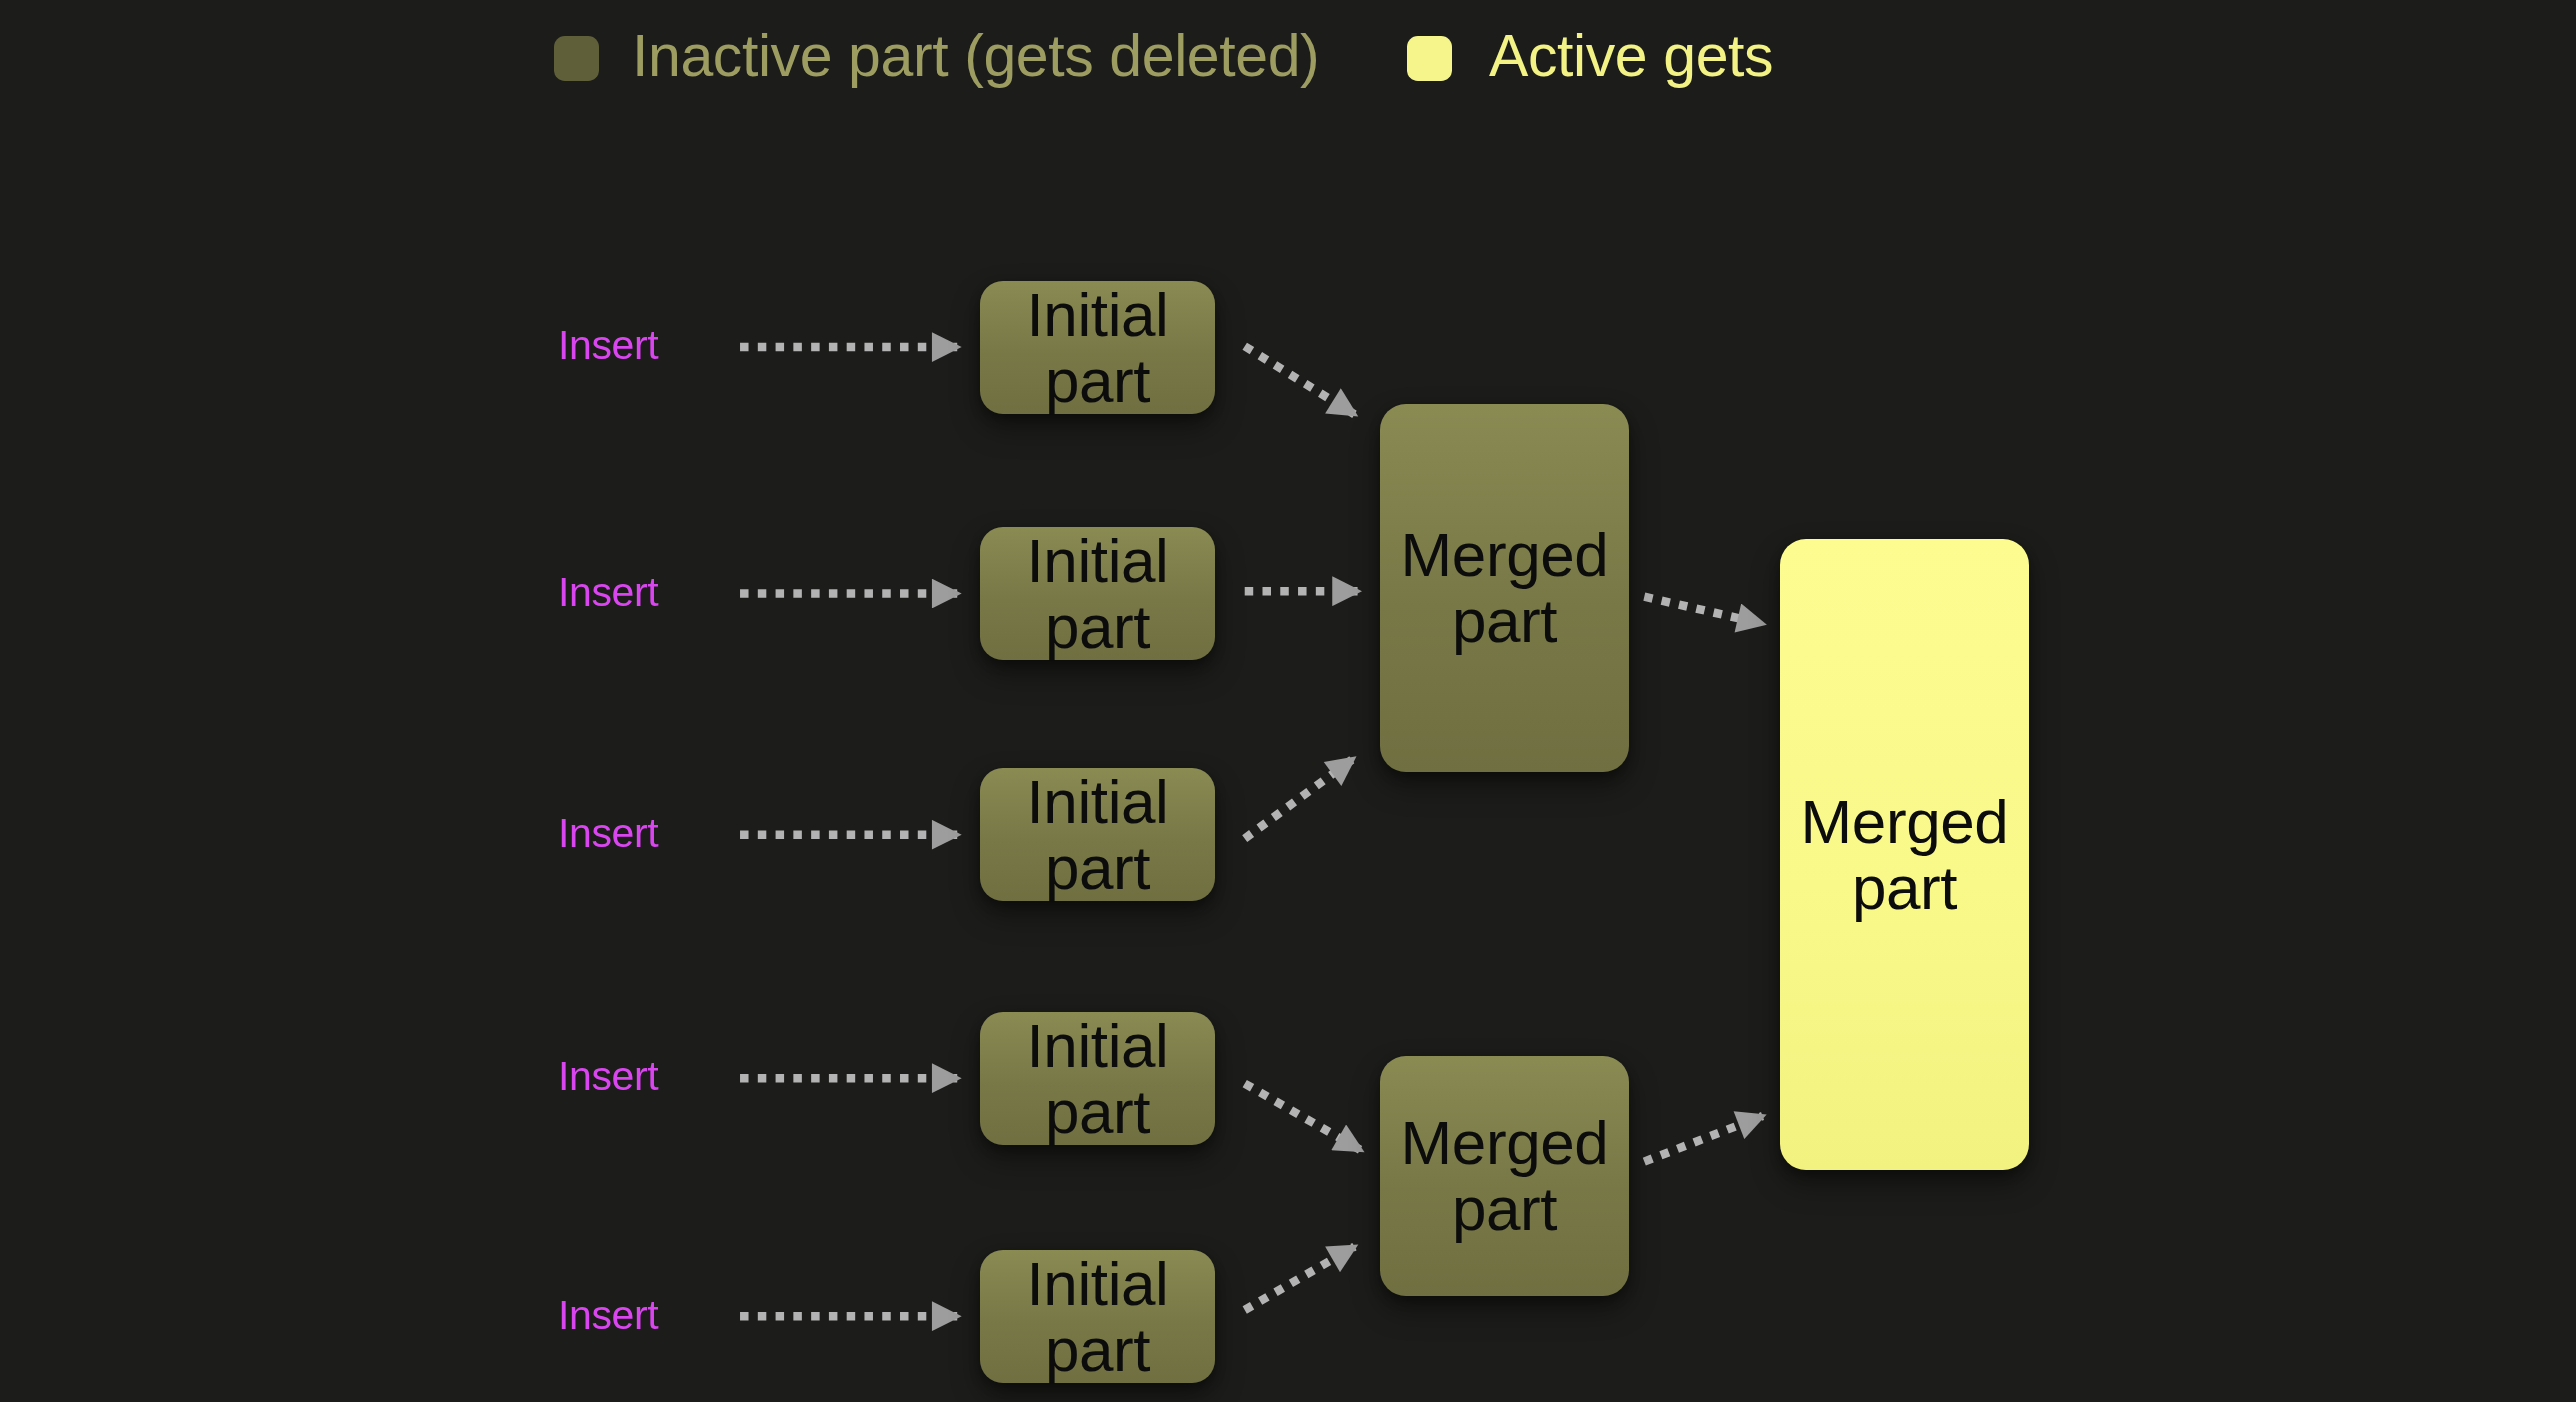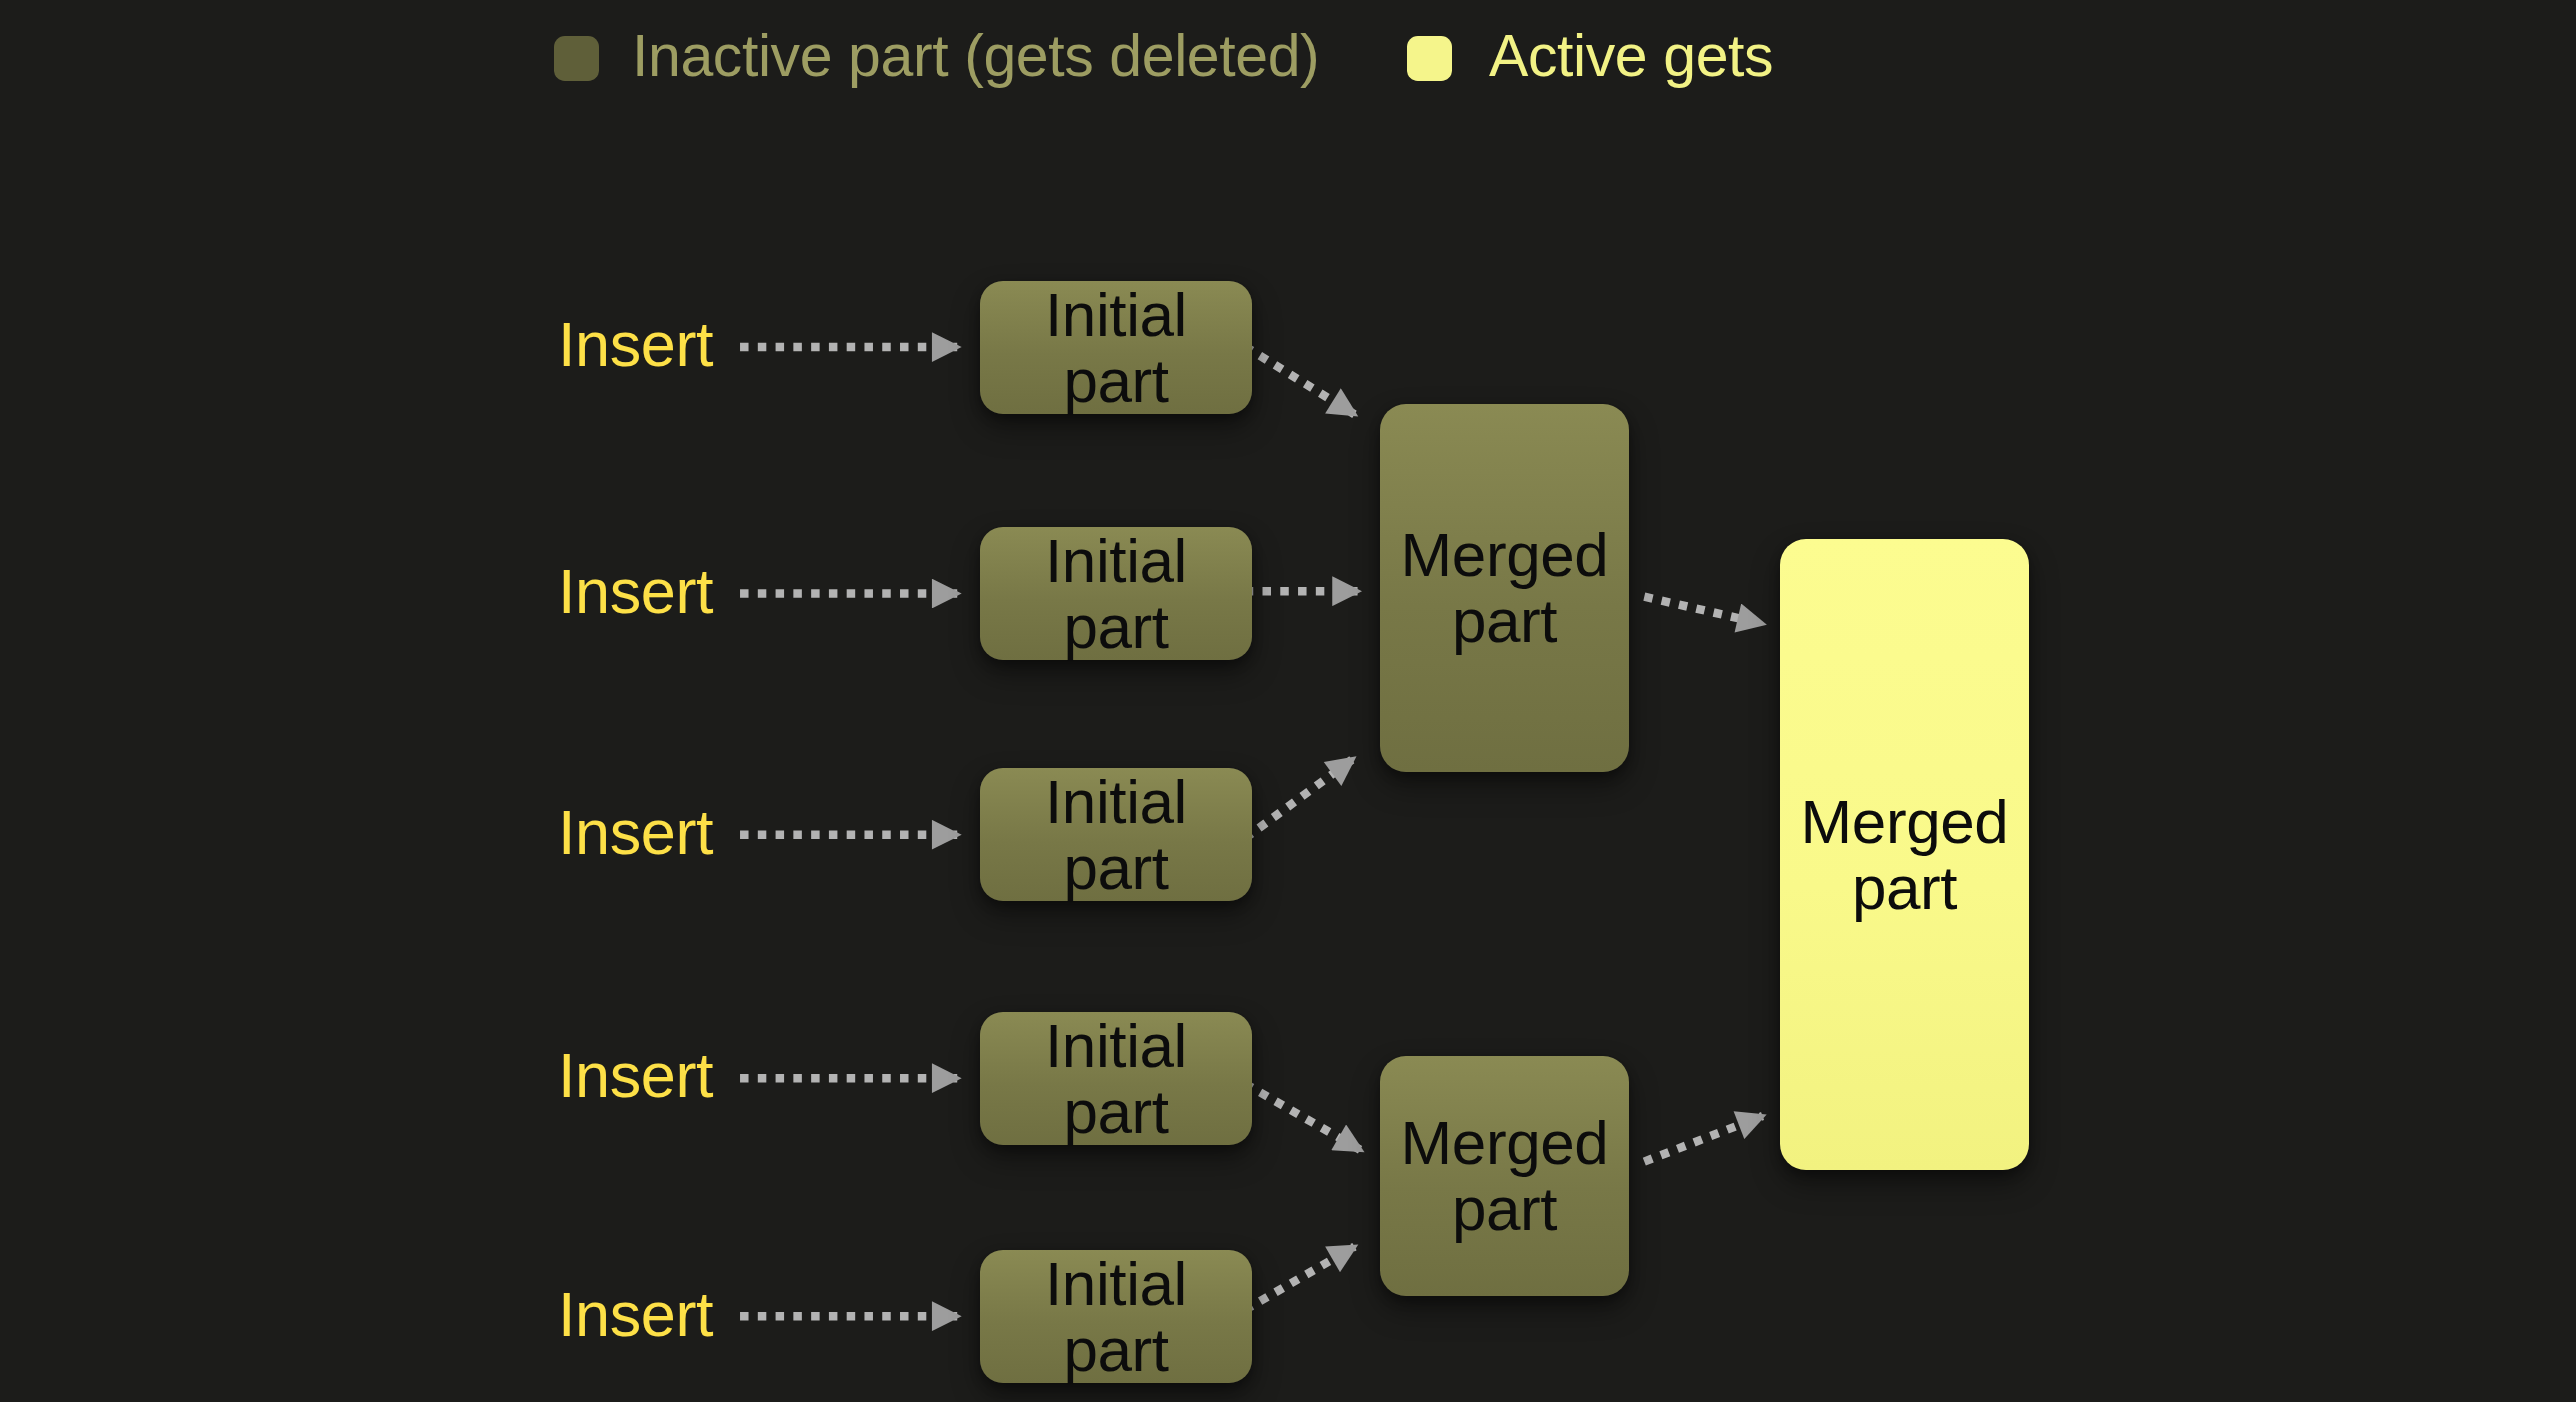--- a/index.html
+++ b/index.html
@@ -18,41 +18,41 @@
   .swatch{position:absolute;width:45px;height:45px;border-radius:10.8px;top:36px;}
   .swatch.olive{left:554px;background:#5f5f39;}
   .swatch.yellow{left:1407px;background:#f5f58b;}
   .legend-label{position:absolute;top:59px;transform:translateY(-54%);font-size:59px;letter-spacing:-0.4px;white-space:nowrap;}
   .legend-label.inactive{left:632px;color:#9d9d62;}
   .legend-label.active{left:1489px;color:#f2f285;}
 
   
   .insert-label{
     position:absolute;left:558px;transform:translateY(-54%);
-    font-size:63px;color:#fde047;letter-spacing:-0.4px;white-space:nowrap;
+    font-size:41px;color:#d946ef;letter-spacing:-0.4px;white-space:nowrap;
   }
 
   
   .node{
     position:absolute;
     display:flex;align-items:center;justify-content:center;
     text-align:center;
     font-size:62px;line-height:1.06;letter-spacing:-0.4px;
     color:#0c0c0c;
     box-shadow:0 14px 29px rgba(0,0,0,.38), 0 4.6px 10.8px rgba(0,0,0,.3);
   }
   .node.inactive{
     background:linear-gradient(180deg,#8a8a53 0%,#787847 55%,#6f6f41 100%);
     border-radius:23px;
   }
   .node.active{
     background:linear-gradient(180deg,#fcfc90 0%,#f9f98a 55%,#f2f280 100%);
     border-radius:26px;
   }
-  .node.initial{left:980px;width:272px;height:133px;}
+  .node.initial{left:980px;width:235px;height:133px;}
   .node.merged-top{left:1380px;top:404px;width:249px;height:368px;border-radius:26px;}
   .node.merged-bottom{left:1380px;top:1056px;width:249px;height:240px;border-radius:26px;}
   .node.merged-final{left:1780px;top:539px;width:249px;height:631px;}
   .node-label{display:block;width:100%;padding:0 6.2px;}
 </style>
 </head>
 <body>
 
 <div class="canvas">
 

